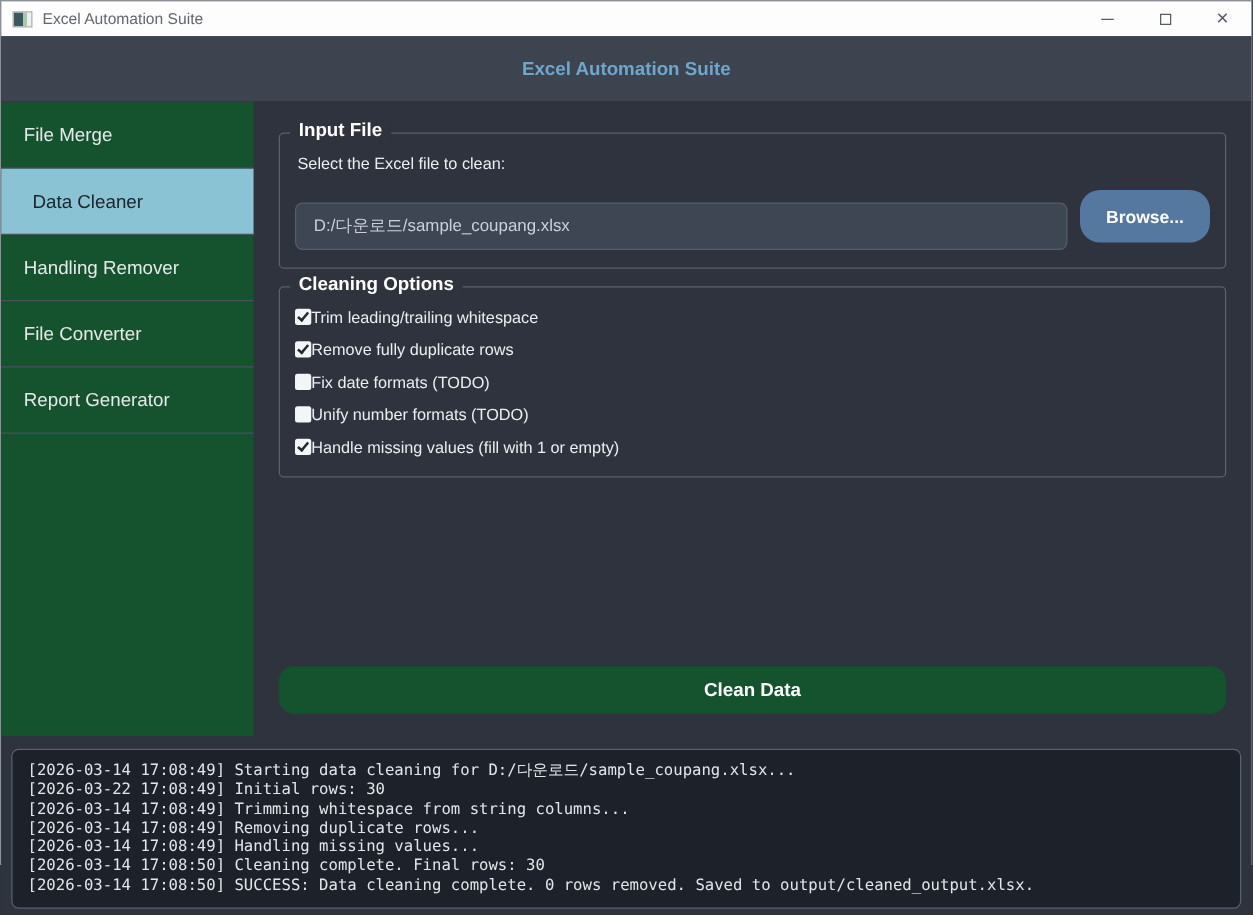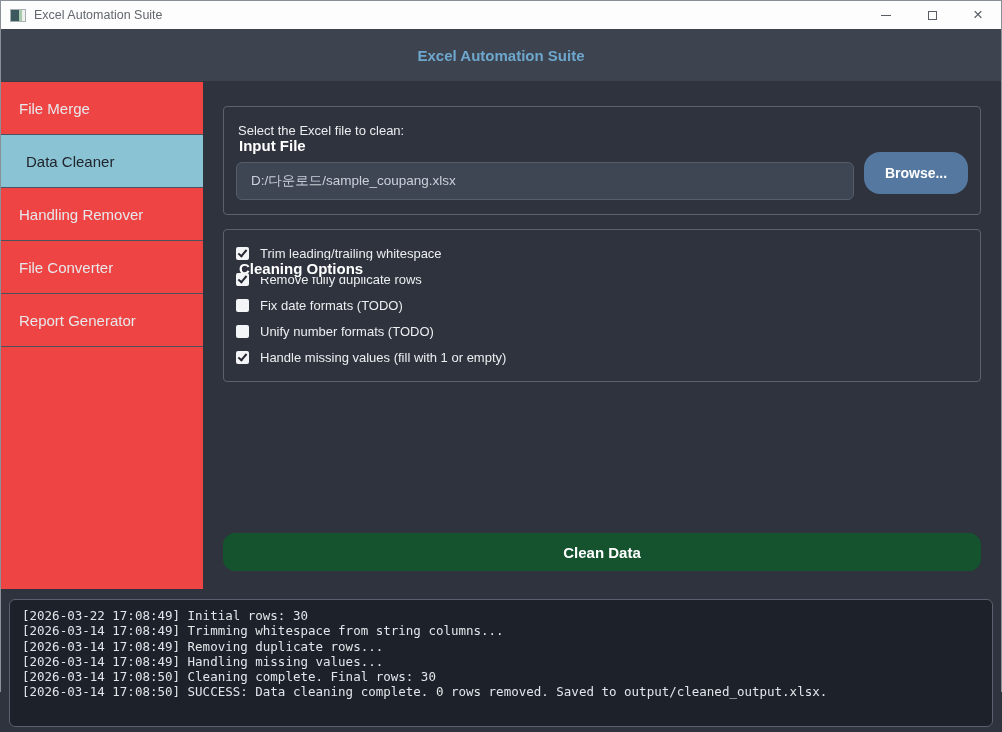--- a/index.html
+++ b/index.html
@@ -18,37 +18,37 @@
   .max-glyph { width:9px; height:9px; border:1px solid #595e66; display:block; }
   .close-glyph { font-size:17px; color:#595e66; line-height:1; margin-top:-2px; }
 
   
   .header { height:52px; background:#3d4450; display:flex; align-items:center; justify-content:center; flex:none; }
   .header-title { font-size:15px; font-weight:bold; color:#6ea7cd; }
 
   
   .body-row { display:flex; height:508px; flex:none; }
 
-  .sidebar { width:202px; flex:none; background:#ef4444; border-top:1px solid #343b47; }
+  .sidebar { width:202px; flex:none; background:#14532d; border-top:1px solid #343b47; }
   .side-item { height:53px; display:flex; align-items:center; padding-left:18px; font-size:15px; color:#e6e8eb; border-bottom:1px solid #4a5260; cursor:default; }
   .side-item.selected { background:#8ac3d3; color:#20242c; padding-left:25px; }
 
   .main { flex:1; background:#2e333d; display:flex; flex-direction:column; padding:0 20px; }
 
   .group { position:relative; border:1px solid #5a626e; border-radius:4px; padding:16px 12px 14px; }
   .group-input { margin-top:25px; }
   .group-options { margin-top:14px; }
-  .group-title { position:absolute; top:-11px; left:8px; background:#2e333d; padding:0 7px; font-weight:bold; font-size:15px; color:#ffffff;margin-top:41px; }
+  .group-title { position:absolute; top:-11px; left:8px; background:#2e333d; padding:0 7px; font-weight:bold; font-size:15px; color:#ffffff; }
 
   .field-label { font-size:13px; color:#eceef0; margin:0 0 8px 2px; }
   .input-row { display:flex; gap:10px; align-items:center; }
   .path-input { flex:1; height:38px; background:#3e4553; border:1px solid #565e6b; border-radius:6px; color:#ccd1d9; padding:0 14px; font-size:13.5px; font-family:"Liberation Sans",sans-serif; outline:none;margin-top:16px; }
   .browse-btn { width:104px; height:42px; background:#5578a0; border:none; border-radius:16px; color:#ffffff; font-weight:bold; font-size:14px; font-family:"Liberation Sans",sans-serif; cursor:pointer; flex:none; }
 
-  .option-row { display:flex; align-items:center; gap:11px; font-size:13px; color:#eceef0; margin-bottom:11px; }
+  .option-row { display:flex; align-items:center; font-size:13px; color:#eceef0; margin-bottom:11px; }
   .option-row:last-of-type { margin-bottom:2px; }
   .checkbox { width:13px; height:13px; background:#f4f5f6; border-radius:2px; position:relative; flex:none; }
   .option-row.checked .checkbox::after { content:""; position:absolute; left:4px; top:1px; width:3px; height:7px; border:solid #252a33; border-width:0 2px 2px 0; transform:rotate(40deg); }
 
   .clean-btn { margin-top:auto; margin-bottom:18px; width:100%; height:38px; background:#14532d; border:none; border-radius:12px; color:#ffffff; font-weight:bold; font-size:15px; font-family:"Liberation Sans",sans-serif; cursor:pointer; }
 
   
   .log-section { height:144px; flex:none; background:#2e333d; padding:10px 8px 6px; }
   .log-panel { height:100%; background:#1d2129; border:1px solid #596070; border-radius:6px; padding:8px 12px; overflow:hidden; }
   .log-line { font-family:"DejaVu Sans Mono", monospace; font-size:12.5px; line-height:15.3px; color:#e2e6ea; white-space:pre; }
@@ -132,20 +132,21 @@
             <span>Handle missing values (fill with 1 or empty)</span>
           </div>
       </section>
 
       <button class="clean-btn">Clean Data</button>
     </main>
   </div>
 
   <div class="log-section">
     <div class="log-panel">
+      <div class="log-line"><span>[2026-03-14 17:08:49] Starting data cleaning for D:/다운로드/sample_coupang.xlsx...</span></div>
         <div class="log-line"><span>[2026-03-22 17:08:49] Initial rows: 30</span></div>
         <div class="log-line"><span>[2026-03-14 17:08:49] Trimming whitespace from string columns...</span></div>
         <div class="log-line"><span>[2026-03-14 17:08:49] Removing duplicate rows...</span></div>
         <div class="log-line"><span>[2026-03-14 17:08:49] Handling missing values...</span></div>
         <div class="log-line"><span>[2026-03-14 17:08:50] Cleaning complete. Final rows: 30</span></div>
         <div class="log-line"><span>[2026-03-14 17:08:50] SUCCESS: Data cleaning complete. 0 rows removed. Saved to output/cleaned_output.xlsx.</span></div>
     </div>
   </div>
 
 </div>

